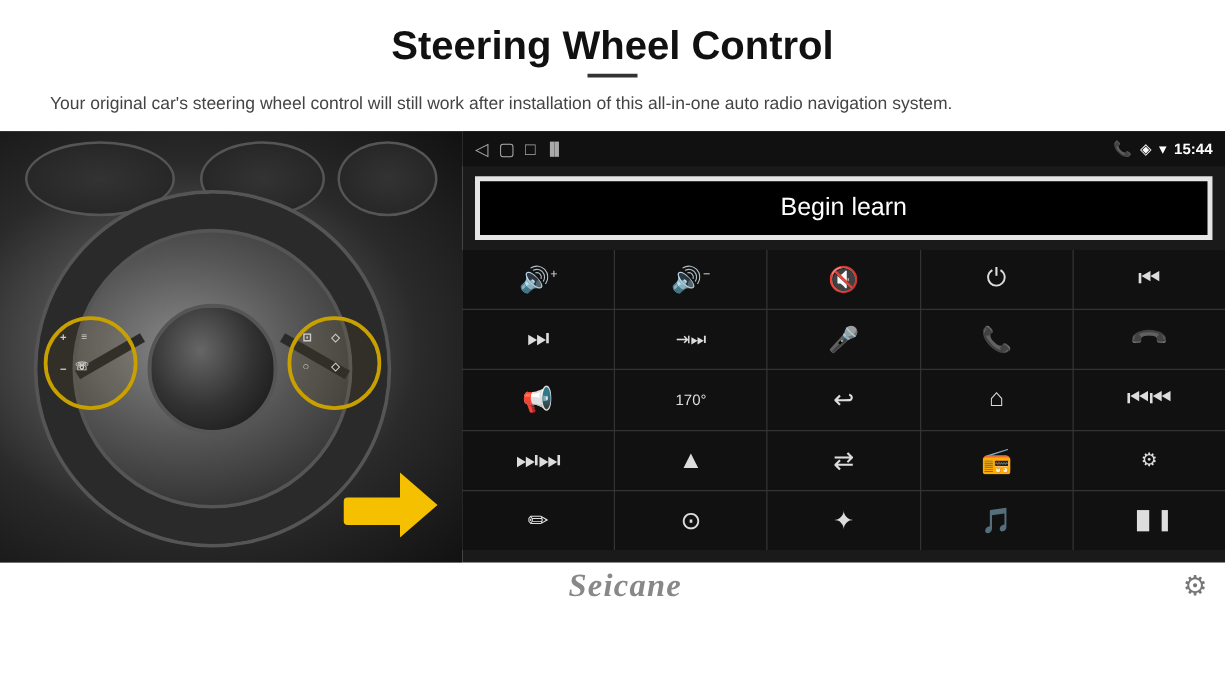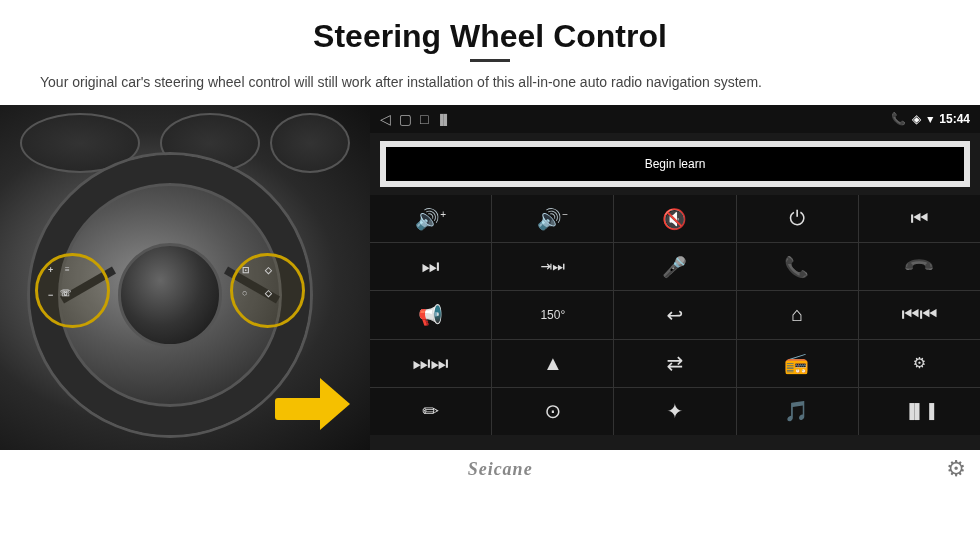--- a/index.html
+++ b/index.html
@@ -240,23 +240,23 @@
     }
 
     
     .begin-learn-row {
       padding: 8px 10px;
     }
     .begin-learn-btn {
       width: 100%;
       padding: 10px;
       background: #000;
-      border: 6px solid #e5e5e5;
+      border: 4px solid #e5e5e5;
       color: #fff;
-      font-size: 12px;
+      font-size: 20px;
       text-align: center;
       cursor: pointer;
     }
 
     
     .control-grid {
       display: grid;
       grid-template-columns: repeat(5, 1fr);
       grid-template-rows: repeat(5, 1fr);
       gap: 1px;
@@ -281,21 +281,21 @@
       display: flex;
       justify-content: space-between;
       align-items: center;
       padding: 6px 14px;
       background: #fff;
       height: 38px;
     }
     .seicane-logo {
       font-family: 'Times New Roman', serif;
       font-style: italic;
-      font-size: 18px;
+      font-size: 26px;
       font-weight: bold;
       color: #888;
       letter-spacing: 1px;
     }
     .gear-icon-bottom {
       font-size: 22px;
       color: #777;
       cursor: pointer;
     }
   </style>
@@ -393,21 +393,21 @@
         <span>📞</span>
       </div>
       <div class="ctrl-btn">
         <span style="color:#f55;transform:rotate(135deg);display:inline-block;">📞</span>
       </div>
 
       <div class="ctrl-btn">
         <span>📢</span>
       </div>
       <div class="ctrl-btn">
-        <span style="font-size:12px;">150°</span>
+        <span style="font-size:12px;">170°</span>
       </div>
       <div class="ctrl-btn">
         <span>↩</span>
       </div>
       <div class="ctrl-btn">
         <span>⌂</span>
       </div>
       <div class="ctrl-btn">
         <span>⏮⏮</span>
       </div>

